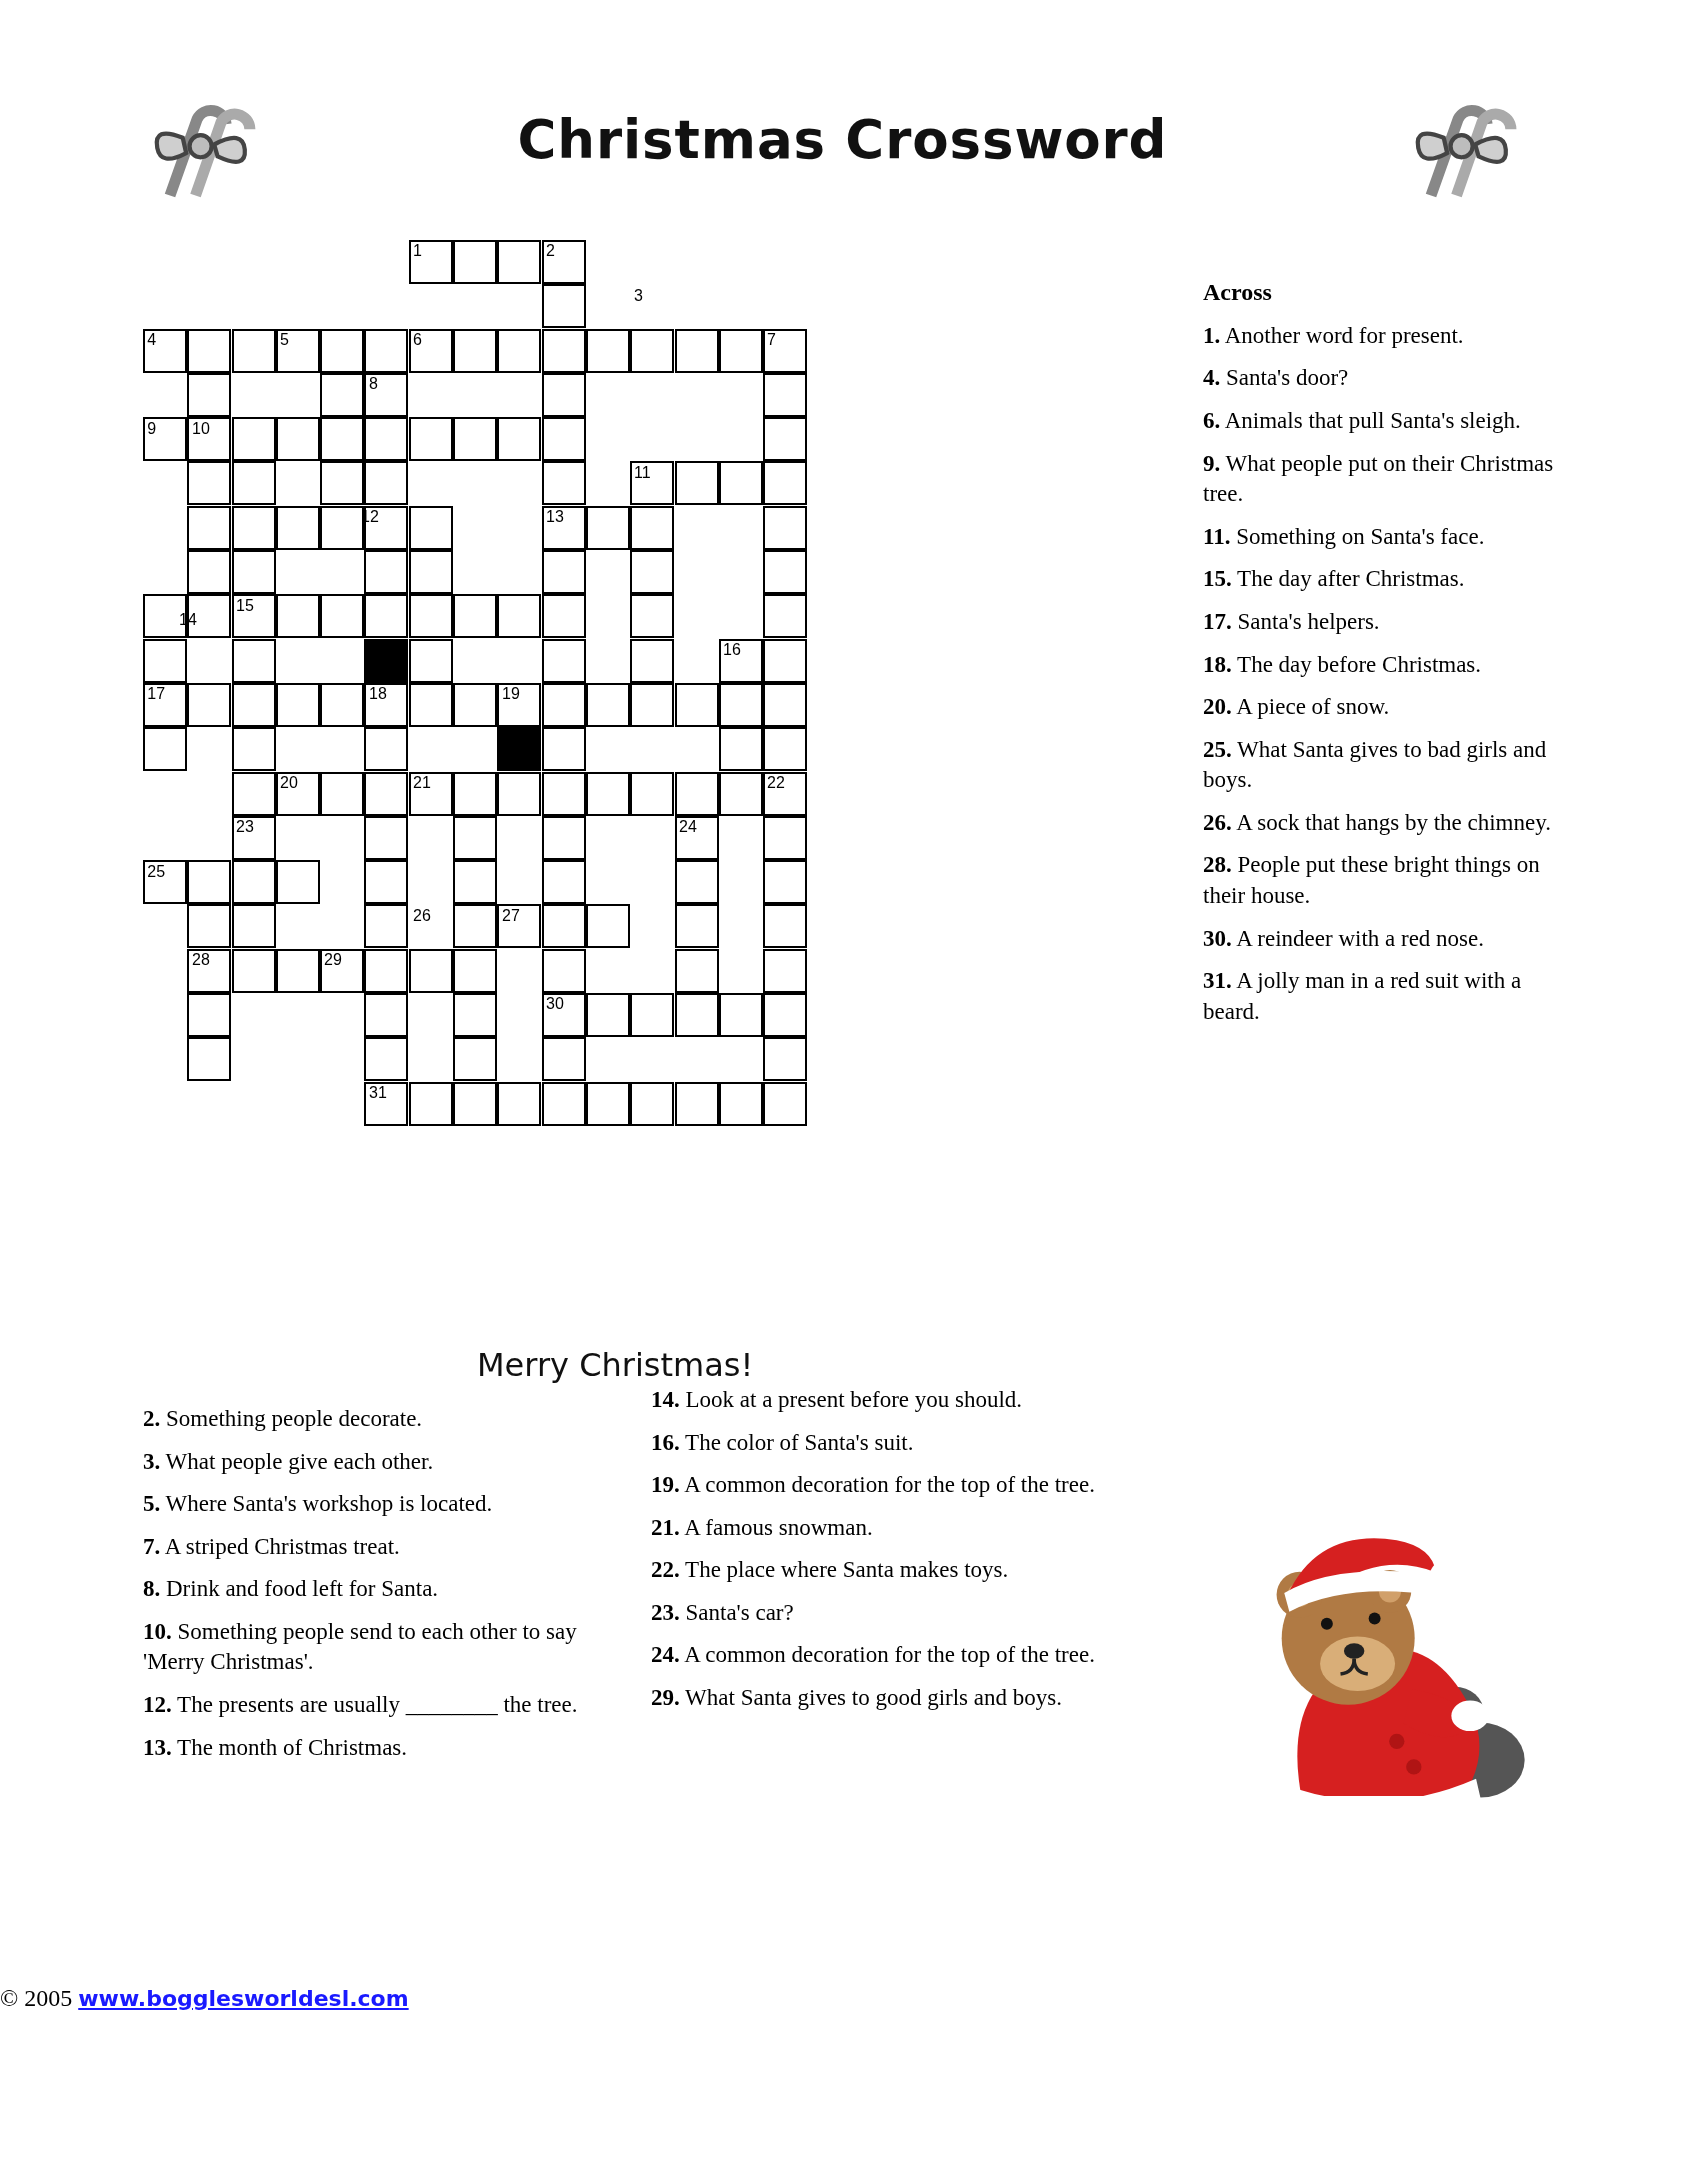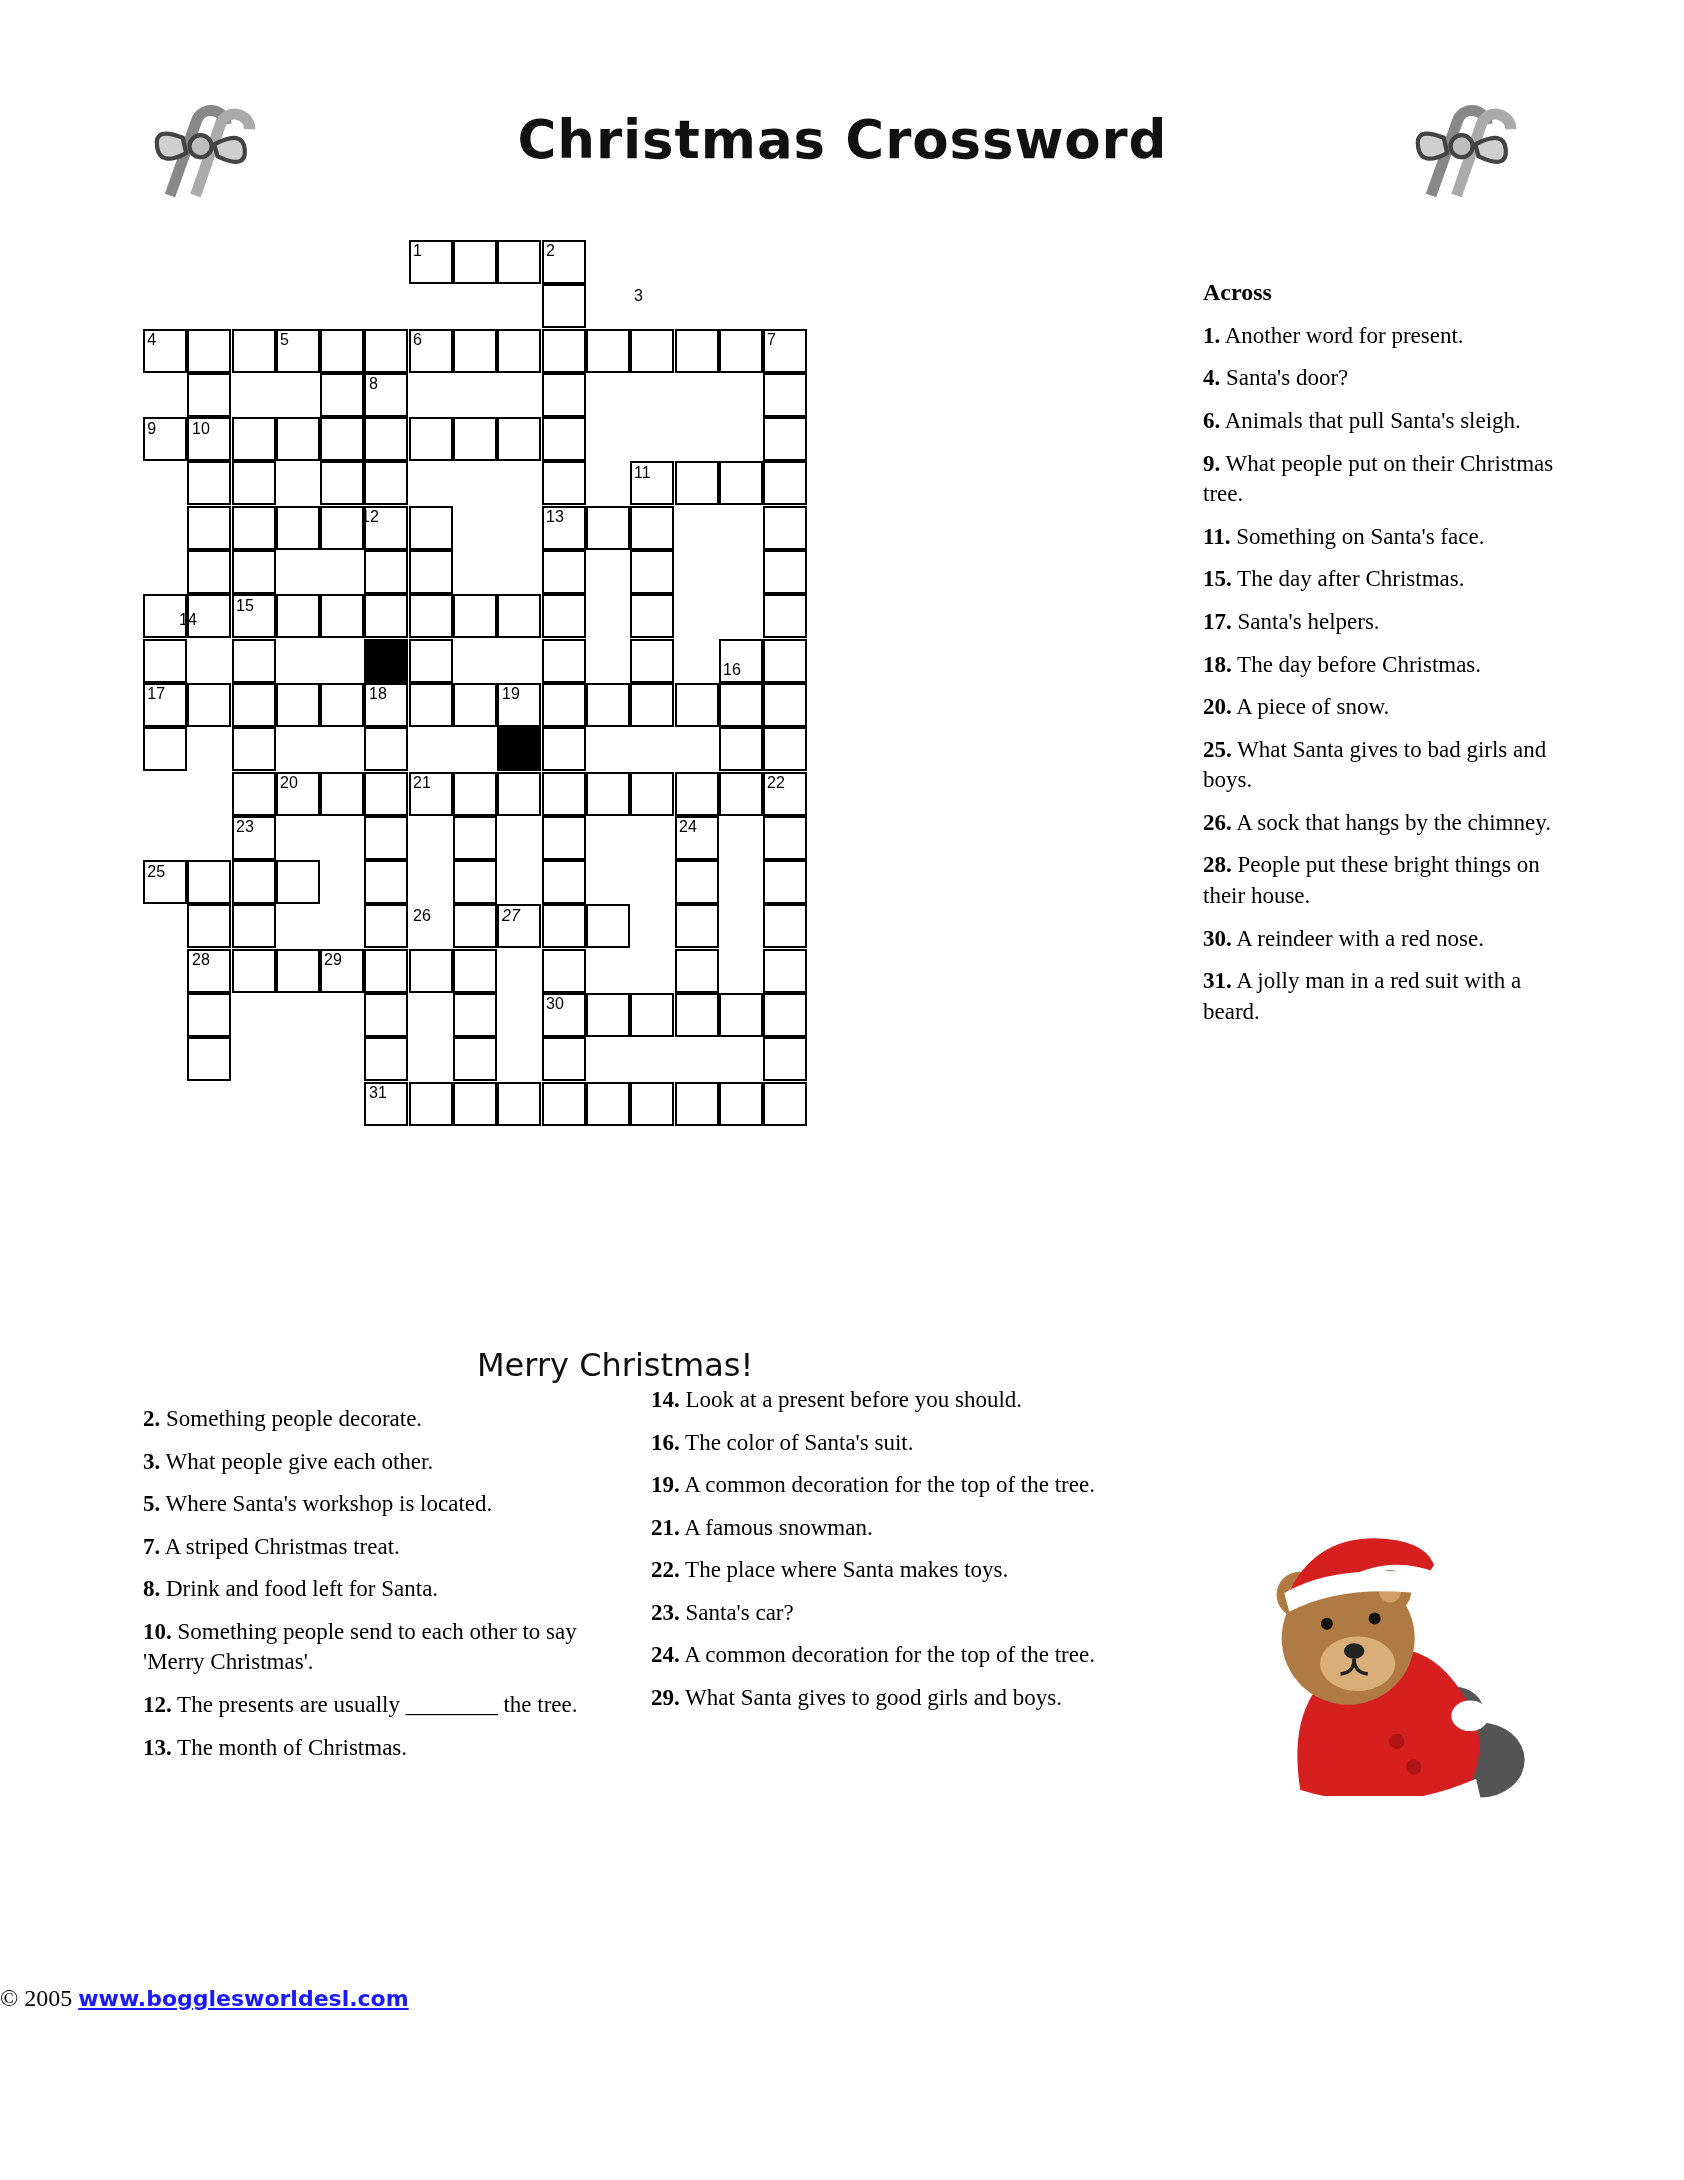--- a/index.html
+++ b/index.html
@@ -349,32 +349,32 @@
     <div class="cellnum" style="left: 270px; top: 92px;">6</div>
     <div class="cellnum" style="left: 624px; top: 92px;">7</div>
     <div class="cellnum" style="left: 226px; top: 136px;">8</div>
     <div class="cellnum" style="left: 4.3px; top: 181px;">9</div>
     <div class="cellnum" style="left: 49px; top: 181px;">10</div>
     <div class="cellnum" style="left: 491px; top: 225px;">11</div>
     <div class="cellnum" style="left: 218px; top: 269px;">12</div>
     <div class="cellnum" style="left: 403px; top: 269px;">13</div>
     <div class="cellnum" style="left: 36px; top: 358px; margin-top: 14px;">14</div>
     <div class="cellnum" style="left: 93px; top: 358px;">15</div>
-    <div class="cellnum" style="left: 580px; top: 422px;">16</div>
+    <div class="cellnum" style="left: 580px; top: 402px;">16</div>
     <div class="cellnum" style="left: 4.3px; top: 446px;">17</div>
     <div class="cellnum" style="left: 226px; top: 446px;">18</div>
     <div class="cellnum" style="left: 359px; top: 446px;">19</div>
     <div class="cellnum" style="left: 137px; top: 535px;">20</div>
     <div class="cellnum" style="left: 270px; top: 535px;">21</div>
     <div class="cellnum" style="left: 624px; top: 535px;">22</div>
     <div class="cellnum" style="left: 93px; top: 579px;">23</div>
     <div class="cellnum" style="left: 536px; top: 579px;">24</div>
     <div class="cellnum" style="left: 4.3px; top: 624px;">25</div>
     <div class="cellnum" style="left: 270px; top: 668px;">26</div>
-    <div class="cellnum" style="left: 359px; top: 668px; font-style: italic;">27</div>
+    <div class="cellnum" style="left: 359px; top: 668px;">27</div>
     <div class="cellnum" style="left: 49px; top: 712px;">28</div>
     <div class="cellnum" style="left: 181px; top: 712px;">29</div>
     <div class="cellnum" style="left: 403px; top: 756px;">30</div>
     <div class="cellnum" style="left: 226px; top: 845px;">31</div>
   </div>
 
 <div class="merry">Merry Christmas!</div>
 
 <div class="across-col">
   <h2>Across</h2>

